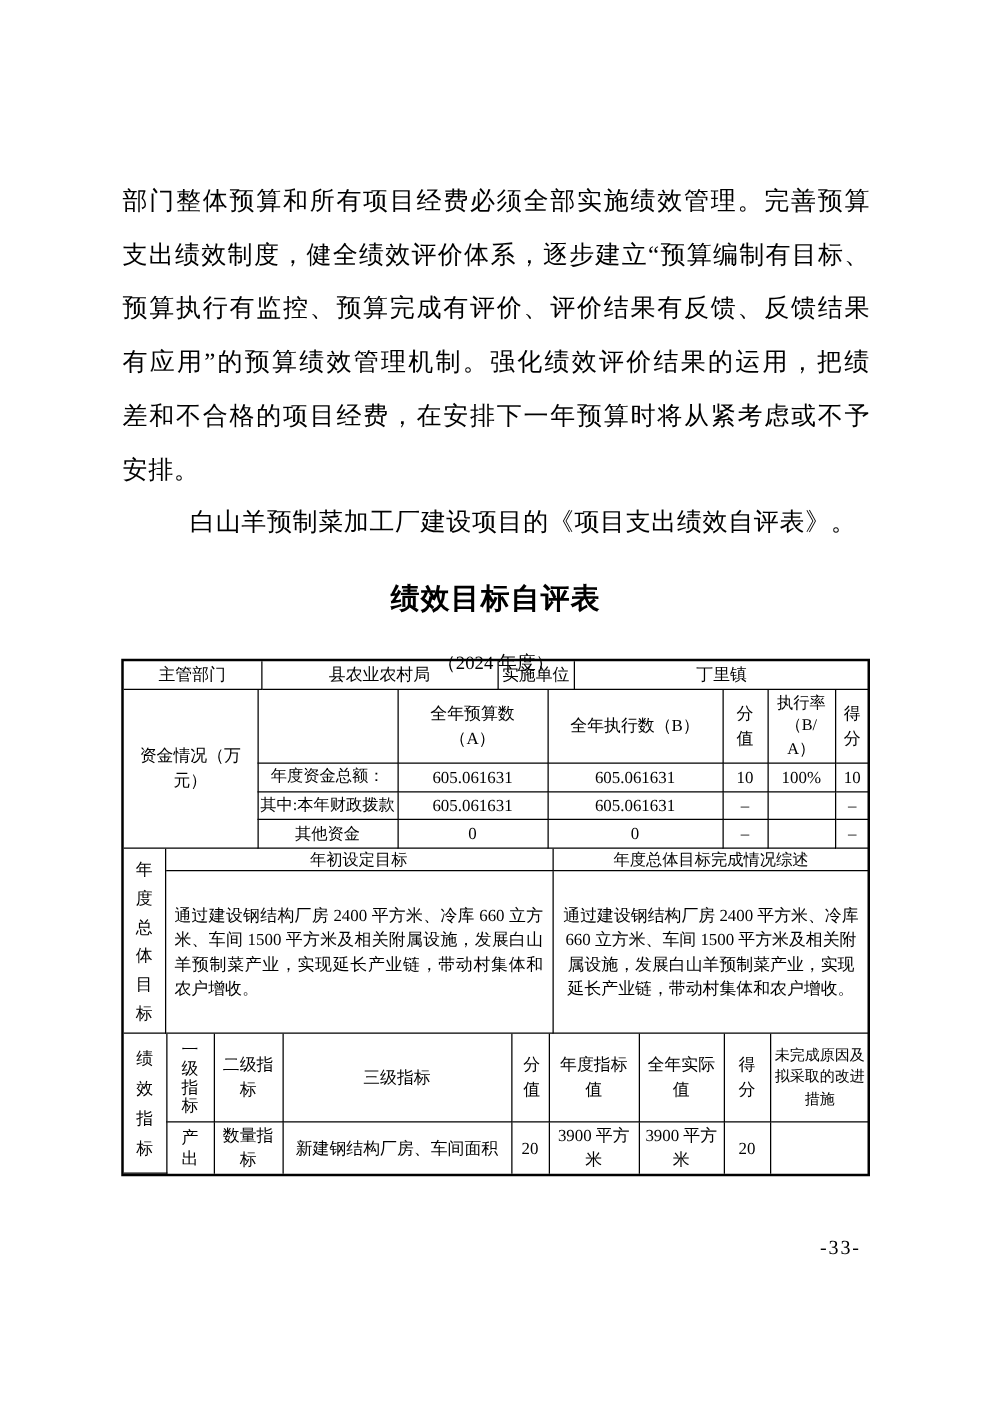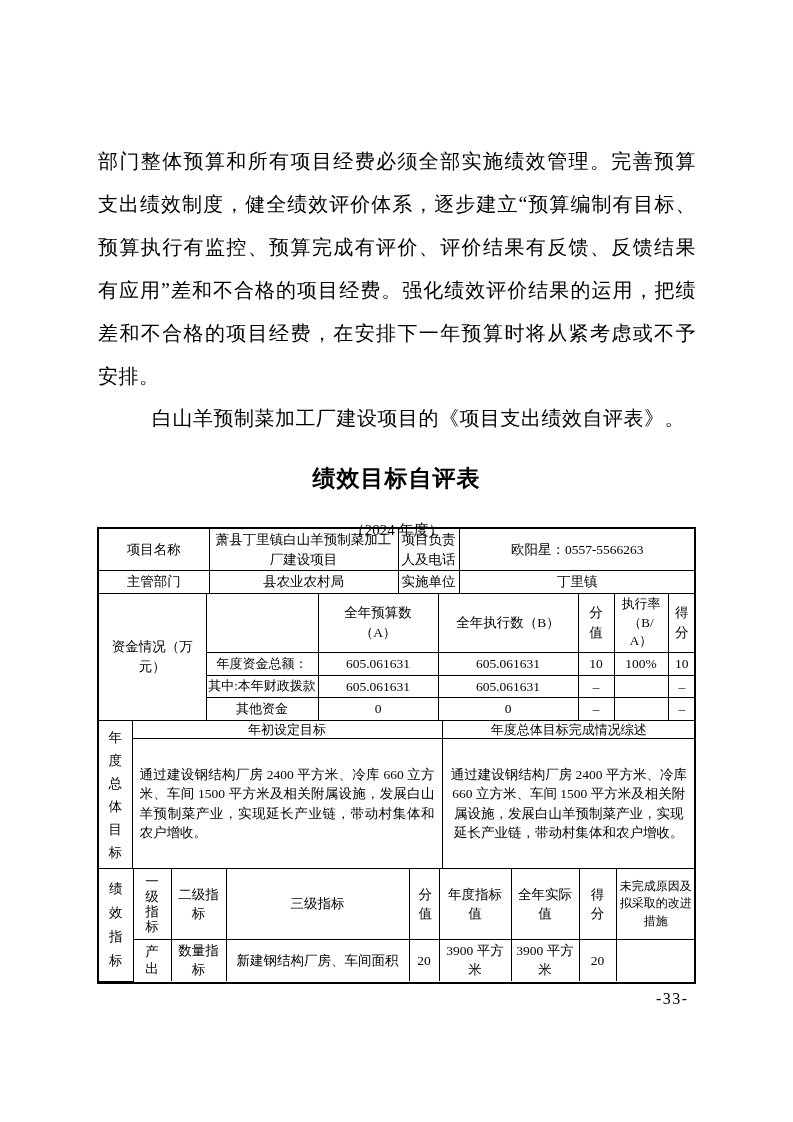--- a/index.html
+++ b/index.html
@@ -81,45 +81,39 @@
 </style>
 </head>
 <body>
 
 <div class="page">
 
   <div class="body-text">
     <div class="jline">部门整体预算和所有项目经费必须全部实施绩效管理。完善预算</div>
     <div class="jline">支出绩效制度，健全绩效评价体系，逐步建立“预算编制有目标、</div>
     <div class="jline">预算执行有监控、预算完成有评价、评价结果有反馈、反馈结果</div>
-    <div class="jline">有应用”差和不合格的项目经费。强化绩效评价结果的运用，把绩</div>
+    <div class="jline">有应用”的预算绩效管理机制。强化绩效评价结果的运用，把绩</div>
     <div class="jline">差和不合格的项目经费，在安排下一年预算时将从紧考虑或不予</div>
     <div class="pline">安排。</div>
     <div class="iline">白山羊预制菜加工厂建设项目的《项目支出绩效自评表》。</div>
   </div>
 
   <div class="tbl-title">绩效目标自评表</div>
   <div class="tbl-subtitle">（2024 年度）</div>
 
   <div class="tbl-wrap">
 
     <table>
       <colgroup>
           <col style="width:110px">
           <col style="width:189px">
           <col style="width:61px">
           <col style="width:236px">
         </colgroup>
       <tbody>
-          <tr class="h36">
-        <td>项目名称</td>
-        <td>萧县丁里镇白山羊预制菜加工厂建设项目</td>
-        <td>项目负责人及电话</td>
-        <td>欧阳星：0557-5566263</td>
-      </tr>
       <tr class="h22">
         <td>主管部门</td>
         <td>县农业农村局</td>
         <td>实施单位</td>
         <td>丁里镇</td>
       </tr>
     </tbody>
       </table>
 
     <table>

